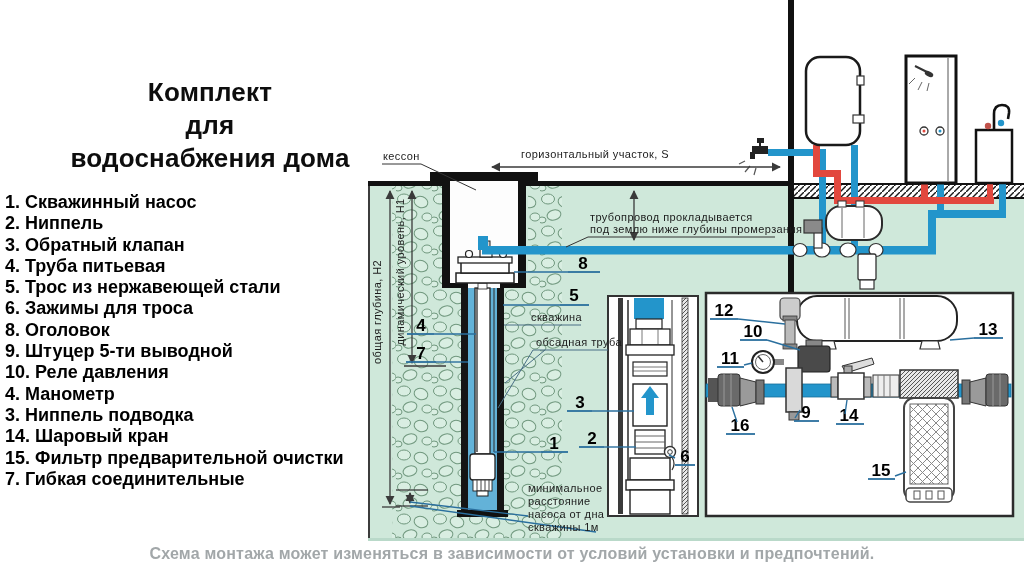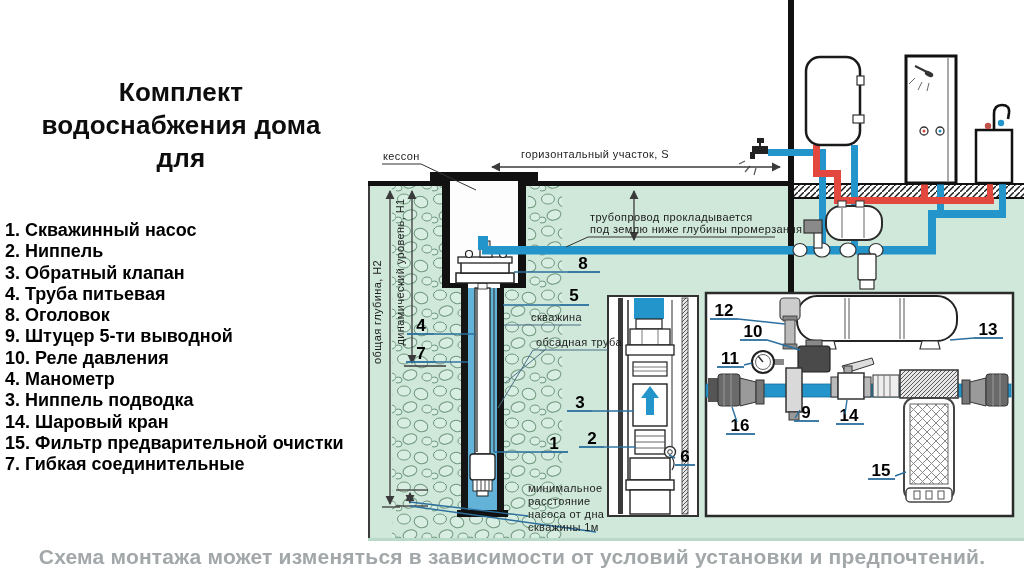--- a/index.html
+++ b/index.html
@@ -1,53 +1,55 @@
 <!DOCTYPE html>
 <html><head>
 <meta charset="utf-8">
 <style>
   html,body{margin:0;padding:0;background:#fff;}
   #stage{position:relative;width:1024px;height:576px;background:#ffffff;overflow:hidden;
          font-family:"Liberation Sans",sans-serif;}
   #title{position:absolute;left:0;top:76px;width:362px;text-align:center;
-         font-weight:bold;font-size:26px;line-height:33px;color:#0d0d0d;letter-spacing:0.2px;}
+         font-weight:bold;font-size:26px;line-height:33px;color:#0d0d0d;letter-spacing:0.2px;padding-left:29px;}
   #legend{position:absolute;left:5px;top:192px;width:360px;font-weight:bold;
-          font-size:18px;line-height:21.3px;color:#000;white-space:nowrap;margin-top:28px;}
+          font-size:18px;line-height:21.3px;color:#000;white-space:nowrap;}
   #footer{position:absolute;left:0;top:545px;width:1024px;text-align:center;
-          font-weight:bold;font-size:21px;color:#a2a7a9;letter-spacing:0.2px;}
+          font-weight:bold;font-size:16px;color:#a2a7a9;letter-spacing:0.2px;}
   svg{position:absolute;left:0;top:0;}
   svg text{font-family:"Liberation Sans","DejaVu Sans",sans-serif;}
   .lbl{font-size:11px;fill:#1c1c1c;letter-spacing:0.4px;}
   .num{font-size:17px;font-weight:bold;fill:#000;}
   .lead{stroke:#2a6f9e;stroke-width:1.4;fill:none;}
   .nunder{stroke:#2a6f9e;stroke-width:1.8;}
   .dim{stroke:#3a3a3a;stroke-width:1.3;fill:none;}
 </style>
 </head>
 <body>
 
 <div id="stage">
 
   <div id="title">
     <div>Комплект</div>
+    <div>для</div>
     <div>водоснабжения дома</div>
-    <div>для</div>
   </div>
 
   <div id="legend">
 
       <div class="legend-item"><span>1.</span> <span>Скважинный насос</span></div>
 
       <div class="legend-item"><span>2.</span> <span>Ниппель</span></div>
 
       <div class="legend-item"><span>3.</span> <span>Обратный клапан</span></div>
 
       <div class="legend-item"><span>4.</span> <span>Труба питьевая</span></div>
 
-
+      <div class="legend-item"><span>5.</span> <span>Трос из нержавеющей стали</span></div>
+
+      <div class="legend-item"><span>6.</span> <span>Зажимы для троса</span></div>
 
 
       <div class="legend-item"><span>8.</span> <span>Оголовок</span></div>
 
       <div class="legend-item"><span>9.</span> <span>Штуцер 5-ти выводной</span></div>
 
       <div class="legend-item"><span>10.</span> <span>Реле давления</span></div>
 
       <div class="legend-item"><span>4.</span> <span>Манометр</span></div>
 

